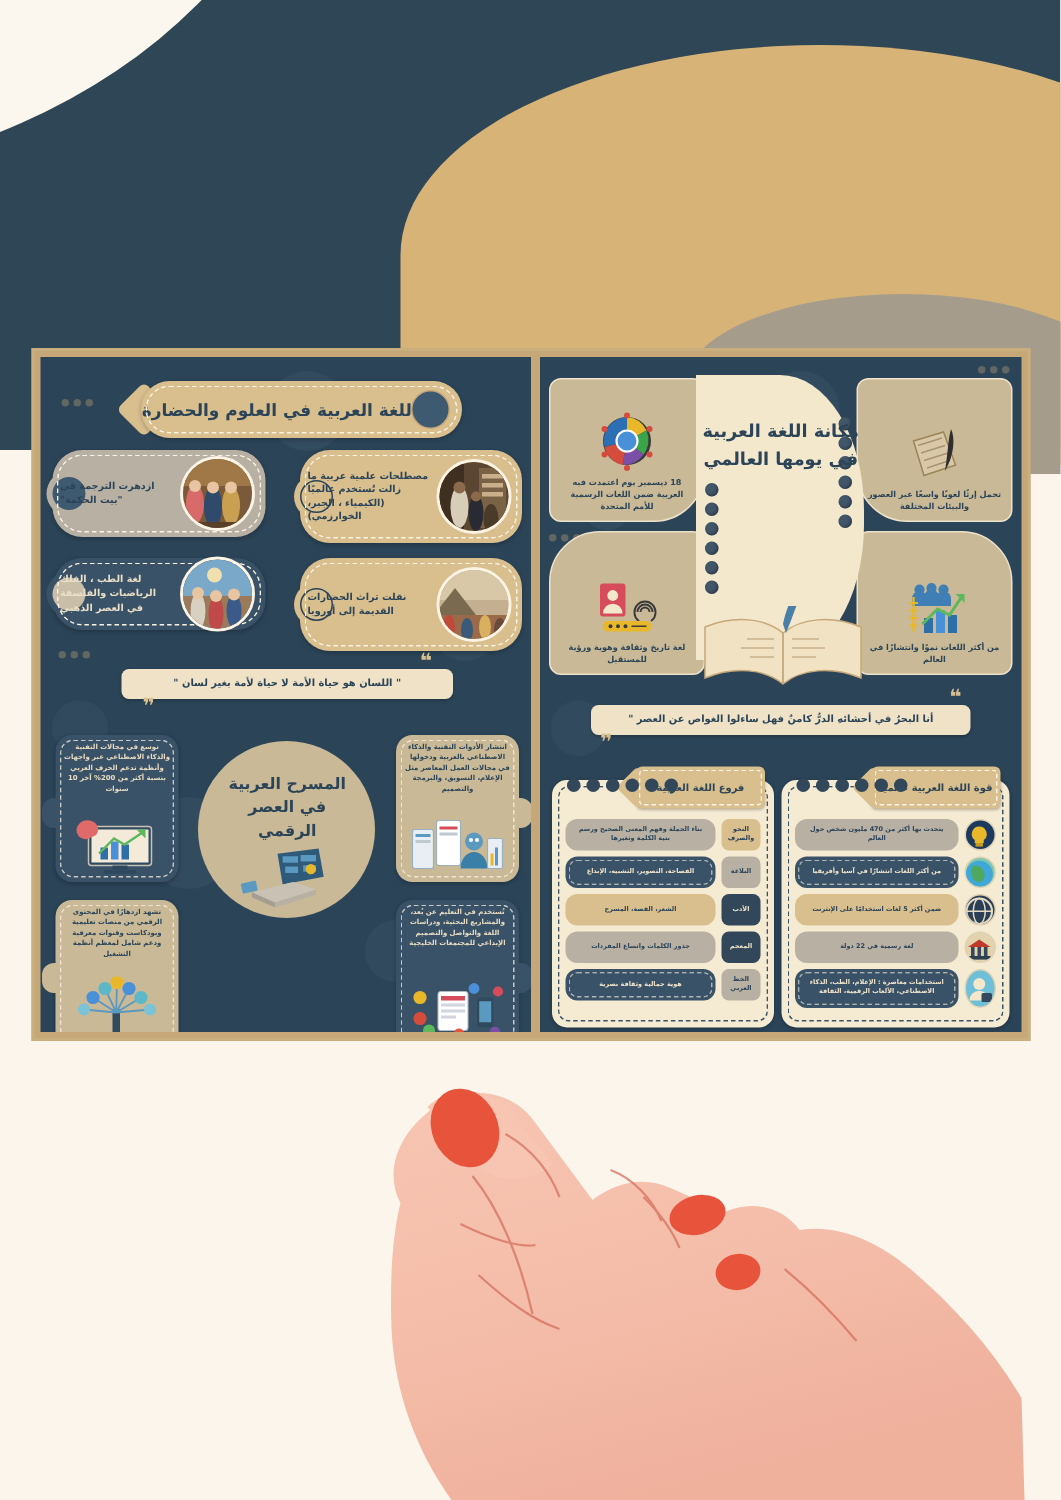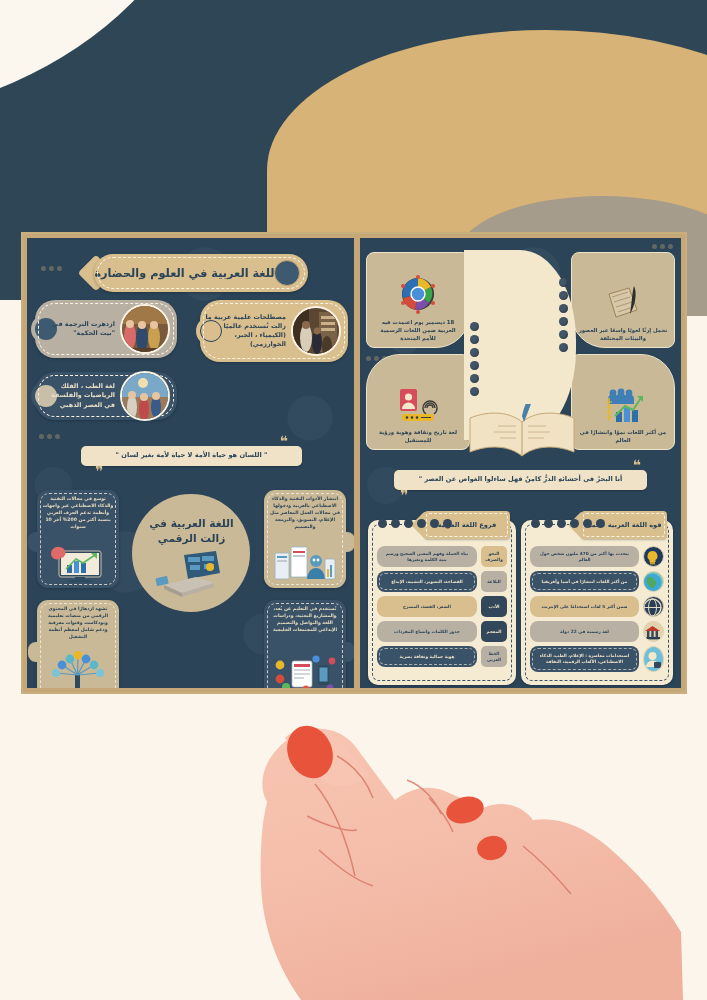--- a/index.html
+++ b/index.html
@@ -138,21 +138,21 @@
     border-radius: 17px; pointer-events: none;
   }
   .tag-thumb {
     width: 50px; height: 50px; border-radius: 50%;
     margin-right: 7px; flex: 0 0 auto;
     border: 2px solid #FBF3E4;
     overflow: hidden; position: relative;
   }
   .tag-text {
     flex: 1; font-size: 6.4px; line-height: 1.42;
-    font-weight: 700; text-align: right; padding: 0 5px;
+    font-weight: 700; text-align: left; padding: 0 5px;
     position: relative; z-index: 2;
   }
   .tag-tail {
     position: absolute; left: -4px; top: 50%;
     transform: translateY(-50%);
     width: 52px; height: 30px; border-radius: 16px;
   }
   .tag-tail-knob {
     position: absolute; left: 4px; top: 50%;
     transform: translateY(-50%);
@@ -483,20 +483,21 @@
             </g>
           <g stroke="#3A3A3A" stroke-width="1">
               <path d="M25,31.5 h10"></path>
             </g>
         </svg>
         <div class="card-text">لغة تاريخ وثقافة وهوية ورؤية للمستقبل</div>
       </div>
 
       <div class="book-spread">
         <div class="book-page"></div>
+        <div class="book-title">مكانة اللغة العربية في يومها العالمي</div>
         <div class="spine-dots" style="right:8px; top:28px;">
           <i></i>
             <i></i>
             <i></i>
             <i></i>
             <i></i>
             <i></i>
         </div>
         <div class="spine-dots" style="left:6px; top:72px;">
           <i></i>
@@ -697,20 +698,39 @@
             <ellipse cx="24" cy="32" rx="6" ry="14" fill="#2F4A6A"></ellipse>
             <circle cx="24" cy="19" r="4" fill="#E8C4A0"></circle>
             <ellipse cx="36" cy="31" rx="6" ry="13" fill="#C9A050"></ellipse>
             <circle cx="36" cy="19" r="4" fill="#E8C4A0"></circle>
             <rect x="0" y="42" width="50" height="8" fill="#5A3F28"></rect>
           </svg>
         </div>
         <div class="tag-text">ازدهرت الترجمة في "بيت الحكمة"</div>
       </div>
 
+      <div class="tag-card tc-gold" style="top:134px; right:8px; width:148px; height:62px;">
+        <div class="tag-tail">
+            <div class="tag-tail-knob"></div>
+          </div>
+        <div class="dashed"></div>
+        <div class="tag-thumb">
+          <svg width="50" height="50" viewBox="0 0 50 50">
+            <rect width="50" height="50" fill="#C4B090"></rect>
+            <rect x="0" y="0" width="50" height="20" fill="#D8C8A8"></rect>
+            <path d="M0,30 L14,12 L28,30 Z" fill="#7A6A50"></path>
+            <rect x="0" y="30" width="50" height="20" fill="#9A6A4A"></rect>
+            <ellipse cx="10" cy="38" rx="4" ry="8" fill="#C04A3A"></ellipse>
+            <ellipse cx="22" cy="40" rx="4" ry="8" fill="#3A5A7A"></ellipse>
+            <ellipse cx="34" cy="38" rx="4" ry="8" fill="#D8B060"></ellipse>
+            <ellipse cx="44" cy="40" rx="4" ry="8" fill="#6A4A3A"></ellipse>
+          </svg>
+        </div>
+        <div class="tag-text">نقلت تراث الحضارات القديمة إلى أوروبا</div>
+      </div>
 
       <div class="tag-card tc-navy" style="top:134px; left:8px; width:142px; height:48px;">
         <div class="tag-tail">
             <div class="tag-tail-knob"></div>
           </div>
         <div class="dashed"></div>
         <div class="tag-thumb">
           <svg width="50" height="50" viewBox="0 0 50 50">
             <rect width="50" height="50" fill="#7AA8C8"></rect>
             <rect x="0" y="24" width="50" height="26" fill="#9A7A5A"></rect>
@@ -726,21 +746,21 @@
         <div class="tag-text">لغة الطب ، الفلك الرياضيات والفلسفة في العصر الذهبي</div>
       </div>
 
       <div class="quote-box" style="top:208px; left:54px; right:54px;">
         <span class="qmark" style="top:-12px; right:14px;">❝</span>
         <span class="qmark" style="bottom:-12px; left:14px;">❞</span>
         <span>" اللسان هو حياة الأمة لا حياة لأمة بغير لسان "</span>
       </div>
 
       <div class="center-circle" style="top:256px; left:50%; transform:translateX(-50%);">
-        <div class="cc-title">اللغة العربية في زالت الرقمي</div>
+        <div class="cc-title">المسرح العربية في العصر الرقمي</div>
         <svg style="margin-top:2px;" width="74" height="56" viewBox="0 0 74 56">
           <path d="M30,6 L62,2 L66,24 L34,30 Z" fill="#2F5A7A"></path>
           <g fill="#5A9AC0">
               <rect x="34" y="8" width="12" height="5"></rect>
               <rect x="48" y="7" width="12" height="5"></rect>
               <rect x="36" y="16" width="10" height="5"></rect>
               <rect x="50" y="15" width="10" height="5"></rect>
             </g>
           <path d="M10,36 L42,28 L60,34 L28,44 Z" fill="#C9C2B4"></path>
           <path d="M10,36 L28,44 L28,48 L10,40 Z" fill="#A59E90"></path>

